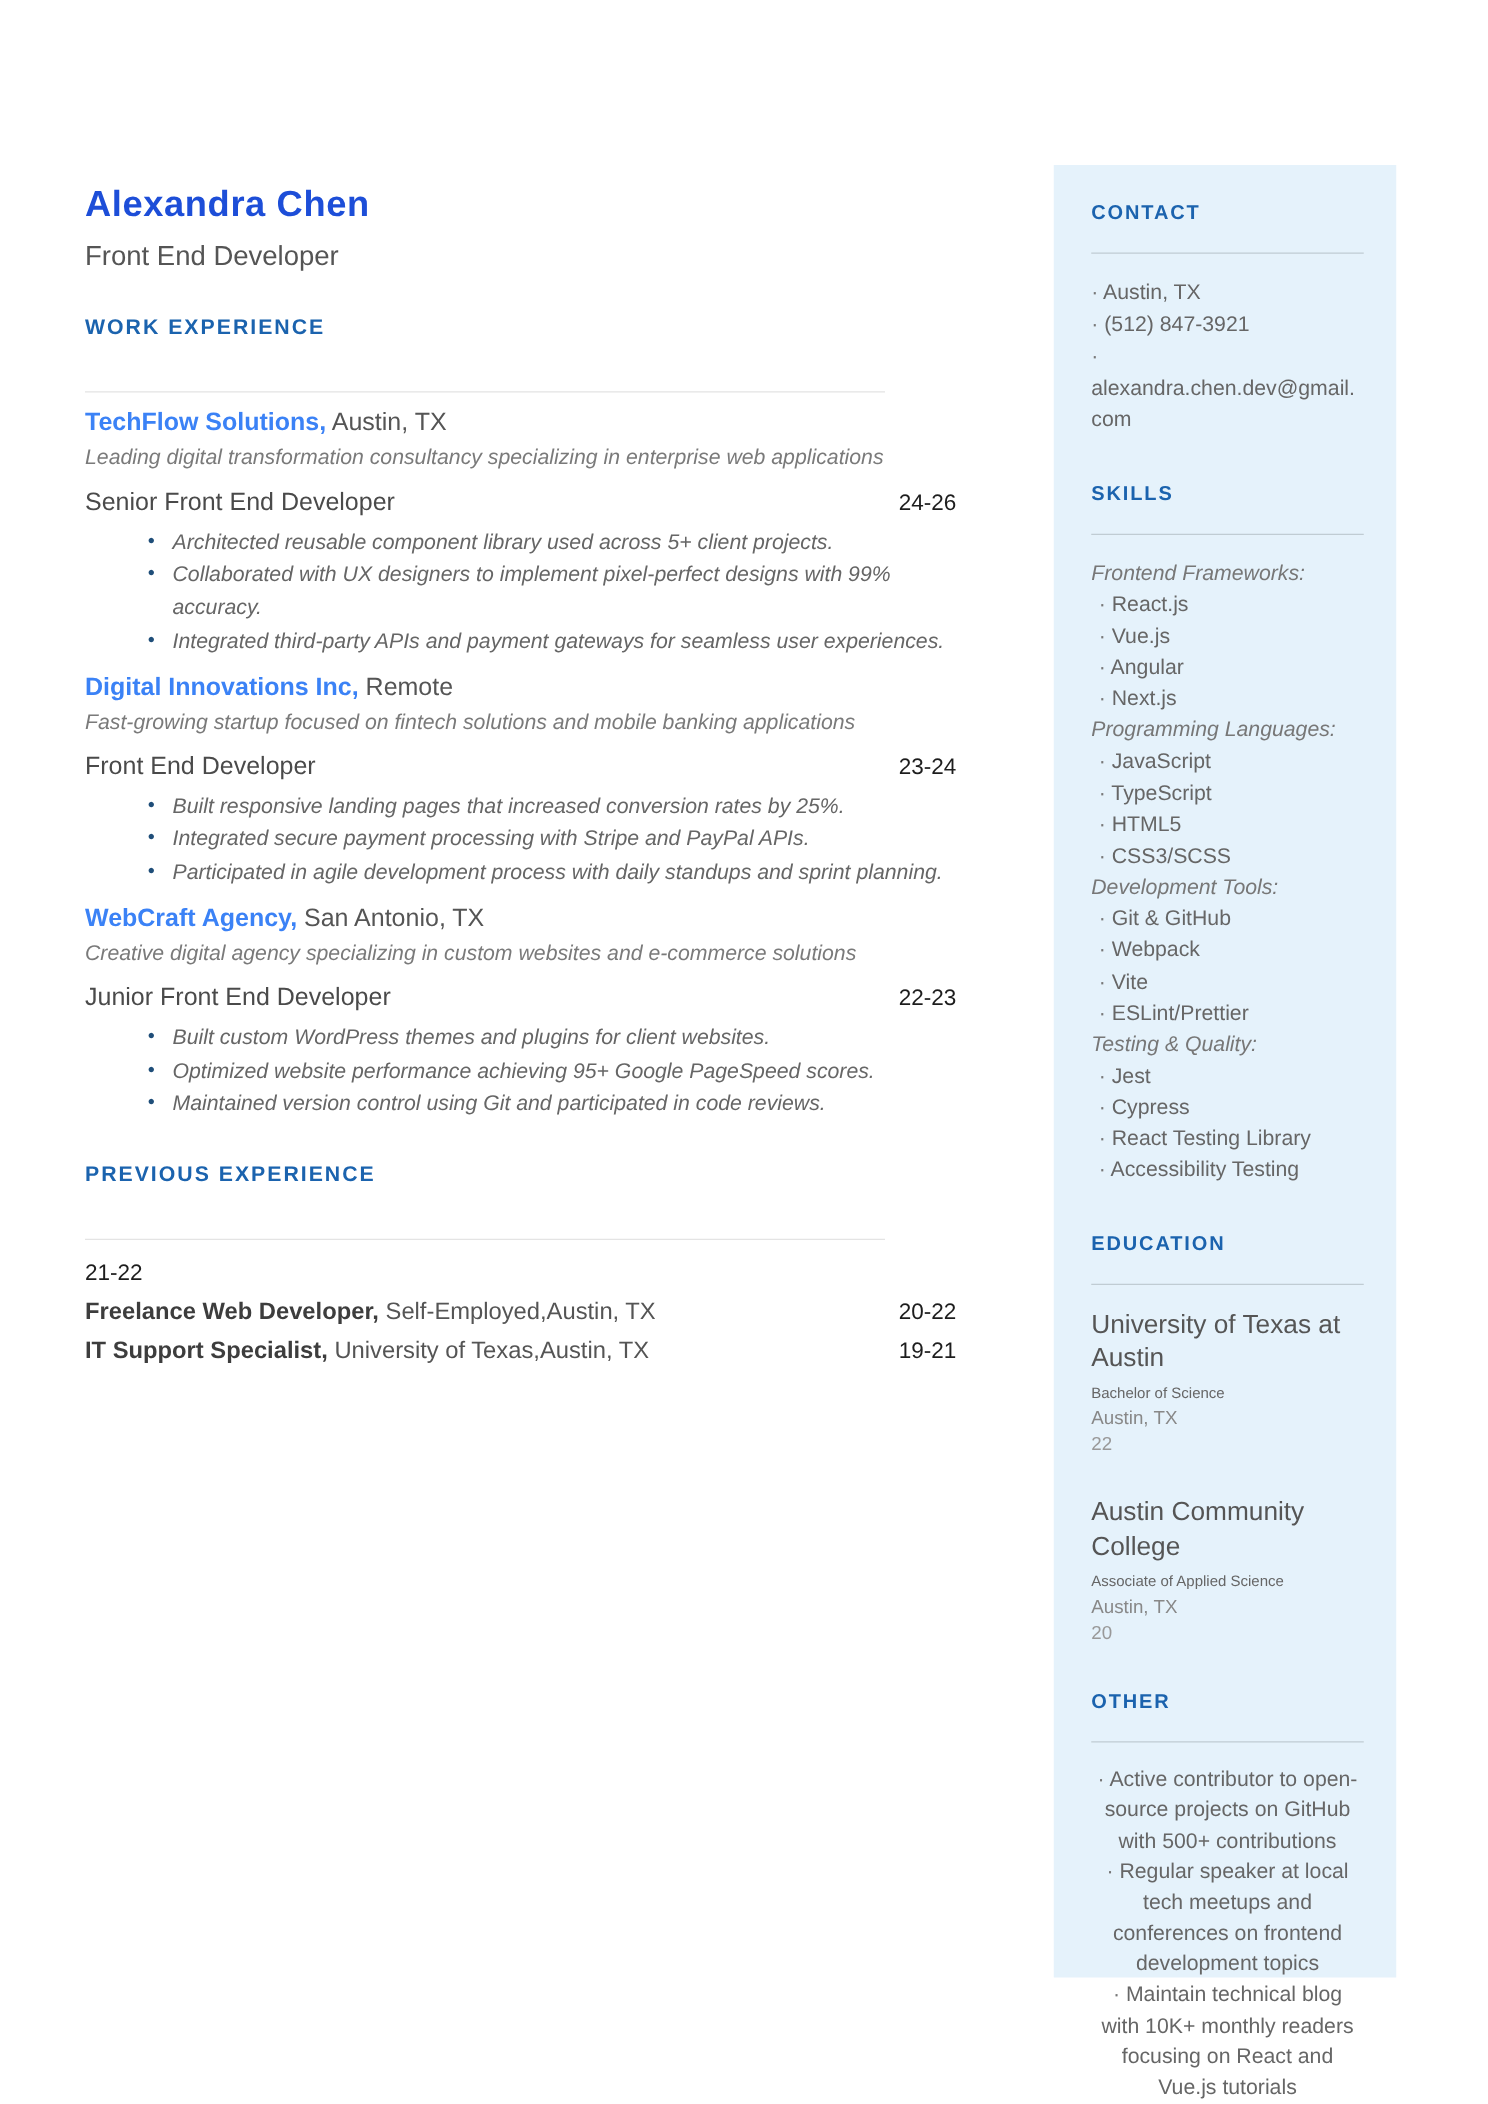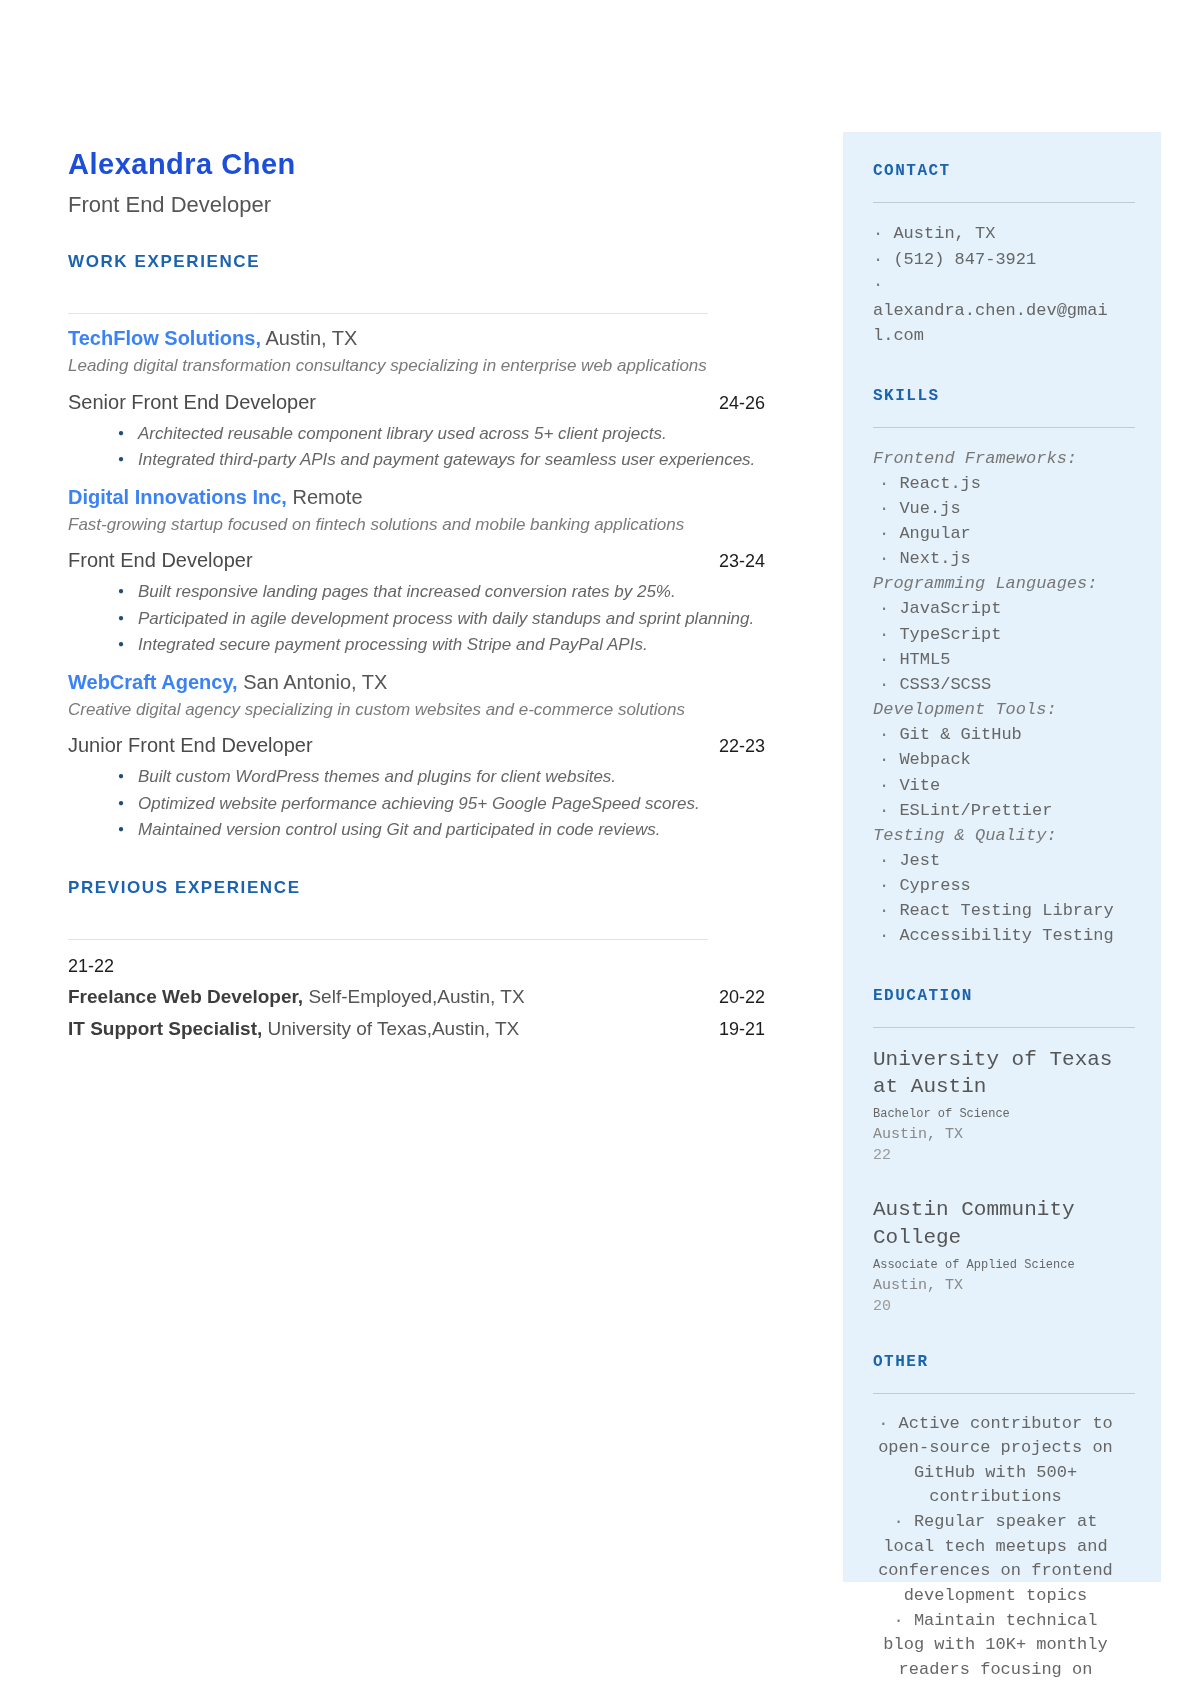--- a/index.html
+++ b/index.html
@@ -23,22 +23,22 @@
   .role-dates{font-size:18px;color:#1d1d1d;}
   ul.bullets{margin:7px 0 4px 50px;padding:0;list-style:none;}
   ul.bullets li{position:relative;padding-left:20px;font-size:17px;color:#666;line-height:1.55;font-style:italic;}
   ul.bullets li::before{content:"●";position:absolute;left:0;top:4px;font-size:10px;color:#1f4e79;}
   .prev-row{display:flex;justify-content:space-between;align-items:baseline;font-size:19px;line-height:1.65;}
   .prev-left .prev-title{font-weight:bold;color:#3d3d3d;}
   .prev-left .prev-org{color:#555;}
   .prev-dates{font-size:18px;color:#1d1d1d;}
   
   .sidebar{
-    position:absolute;left:843px;top:132px;width:318px;height:1450px;
-    background:#e5f2fb;box-sizing:border-box;padding:30px 26px 0 30px;font-family:Liberation Mono, monospace;
+    position:absolute;left:843px;top:132px;width:274px;height:1450px;
+    background:#e5f2fb;box-sizing:border-box;padding:30px 26px 0 30px;
   }
   .side-heading{font-size:16px;font-weight:bold;color:#1b63ae;letter-spacing:1.5px;}
   .side-divider{height:1px;background:#c0ccd3;margin-top:22px;margin-bottom:18px;}
   .side-section{margin-top:38px;}
   .side-section:first-child{margin-top:0;}
   .contact-item{font-size:17px;color:#666;line-height:1.5;max-width:235px;overflow-wrap:break-word;}
   .contact-item::before{content:"·  ";color:#777;}
   .skill-label{font-size:17px;font-style:italic;color:#777;line-height:1.48;}
   .skill-item{font-size:17px;color:#666;line-height:1.48;padding-left:6px;}
   .skill-item::before{content:"·  ";color:#777;}
@@ -66,38 +66,39 @@
       <span class="company-name">TechFlow Solutions,</span>
       <span class="company-location">Austin, TX</span>
     </div>
     <div class="company-desc">Leading digital transformation consultancy specializing in enterprise web applications</div>
     <div class="role-row">
       <span class="role-title">Senior Front End Developer</span>
       <span class="role-dates">24-26</span>
     </div>
     <ul class="bullets">
       <li>Architected reusable component library used across 5+ client projects.</li>
+      <li>Collaborated with UX designers to implement pixel-perfect designs with 99% accuracy.</li>
       <li>Integrated third-party APIs and payment gateways for seamless user experiences.</li>
     </ul>
   </div>
 
   <div class="company">
     <div class="company-line">
       <span class="company-name">Digital Innovations Inc,</span>
       <span class="company-location">Remote</span>
     </div>
     <div class="company-desc">Fast-growing startup focused on fintech solutions and mobile banking applications</div>
     <div class="role-row">
       <span class="role-title">Front End Developer</span>
       <span class="role-dates">23-24</span>
     </div>
     <ul class="bullets">
       <li>Built responsive landing pages that increased conversion rates by 25%.</li>
+      <li>Integrated secure payment processing with Stripe and PayPal APIs.</li>
       <li>Participated in agile development process with daily standups and sprint planning.</li>
-      <li>Integrated secure payment processing with Stripe and PayPal APIs.</li>
     </ul>
   </div>
 
   <div class="company">
     <div class="company-line">
       <span class="company-name">WebCraft Agency,</span>
       <span class="company-location">San Antonio, TX</span>
     </div>
     <div class="company-desc">Creative digital agency specializing in custom websites and e-commerce solutions</div>
     <div class="role-row">

